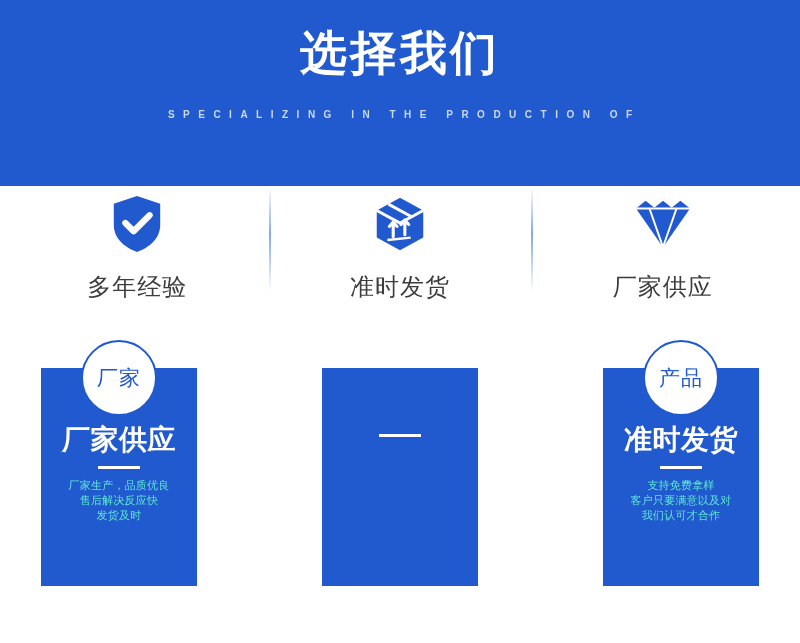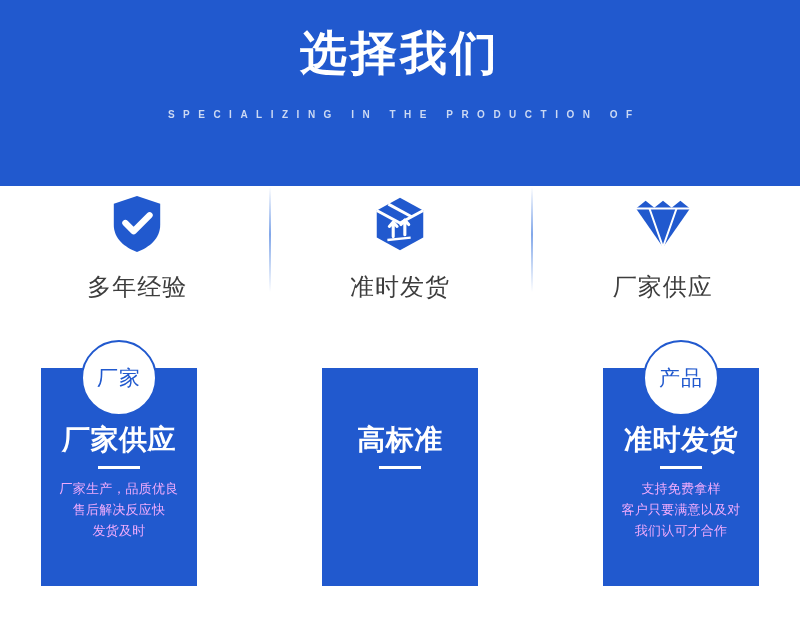--- a/index.html
+++ b/index.html
@@ -160,24 +160,24 @@
   }
 
   .card-divider {
     width: 42px;
     height: 3px;
     background: #ffffff;
     margin: 10px 0 9px 0;
   }
 
   .card-desc {
-    font-size: 13px;
+    font-size: 11px;
     font-weight: 500;
-    line-height: 21px;
-    color: #f0abfc;
+    line-height: 15px;
+    color: #5eead4;
     text-align: center;
     letter-spacing: 0.2px;
     white-space: pre-line;
     padding: 0 6px;
   }
 </style>
 </head>
 <body>
 
 <div class="page">
@@ -240,21 +240,20 @@
       <div class="card-badge">厂家</div>
       <div class="card-title">厂家供应</div>
       <div class="card-divider"></div>
       <div class="card-desc">厂家生产，品质优良
 售后解决反应快
 发货及时</div>
     </div>
 
 
     <div class="card">
-      <div class="card-title">高标准</div>
       <div class="card-divider"></div>
     </div>
 
     <div class="card">
       <div class="card-badge">产品</div>
       <div class="card-title">准时发货</div>
       <div class="card-divider"></div>
       <div class="card-desc">支持免费拿样
 客户只要满意以及对
 我们认可才合作</div>

